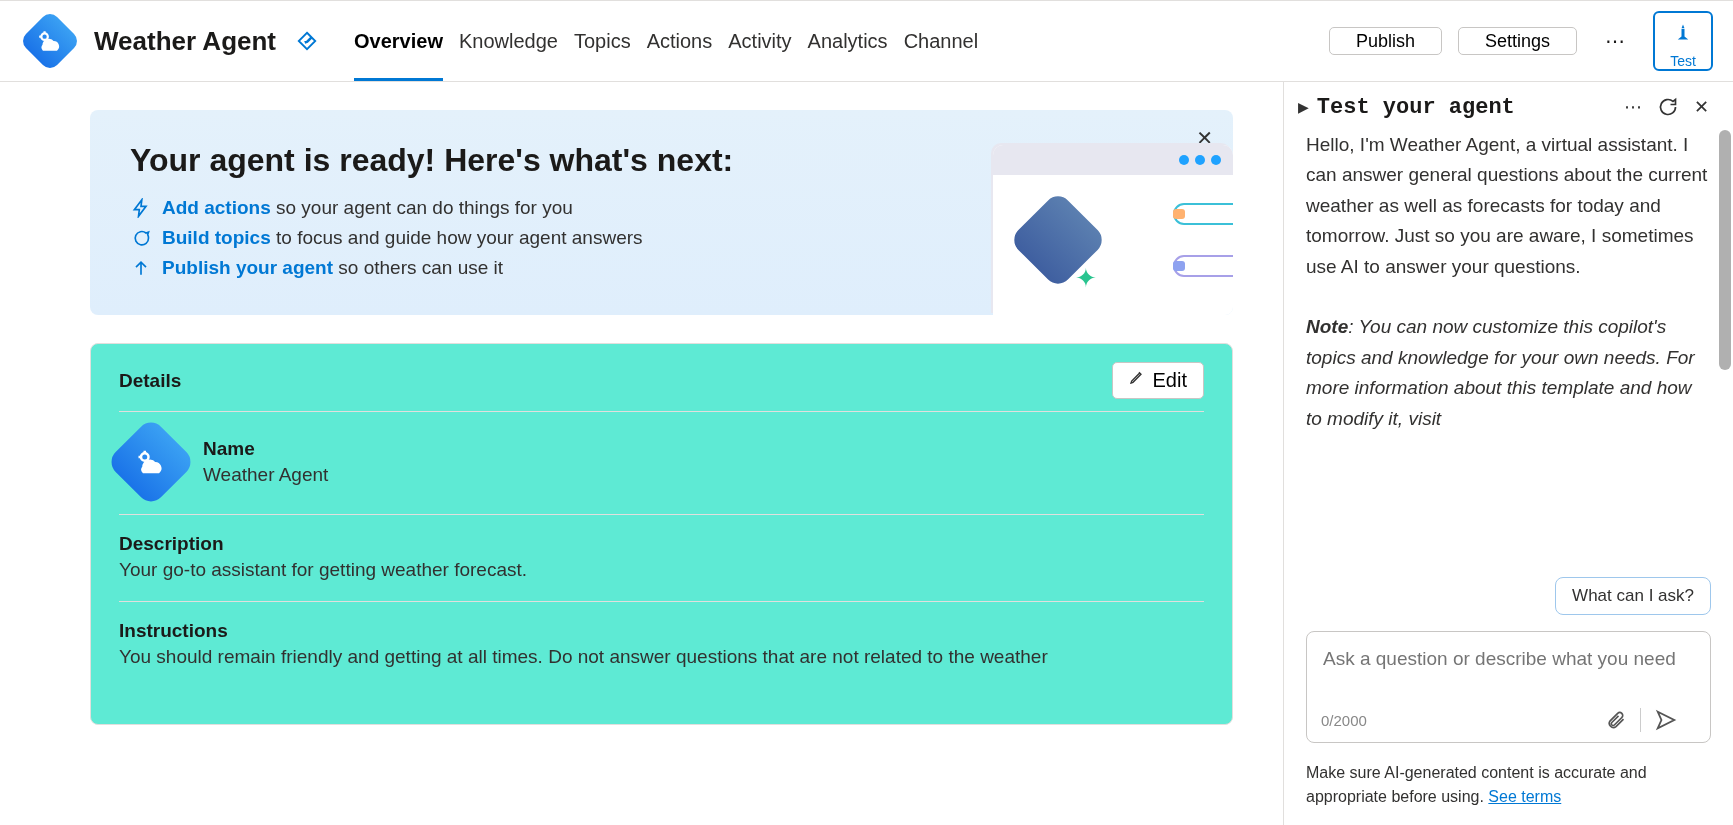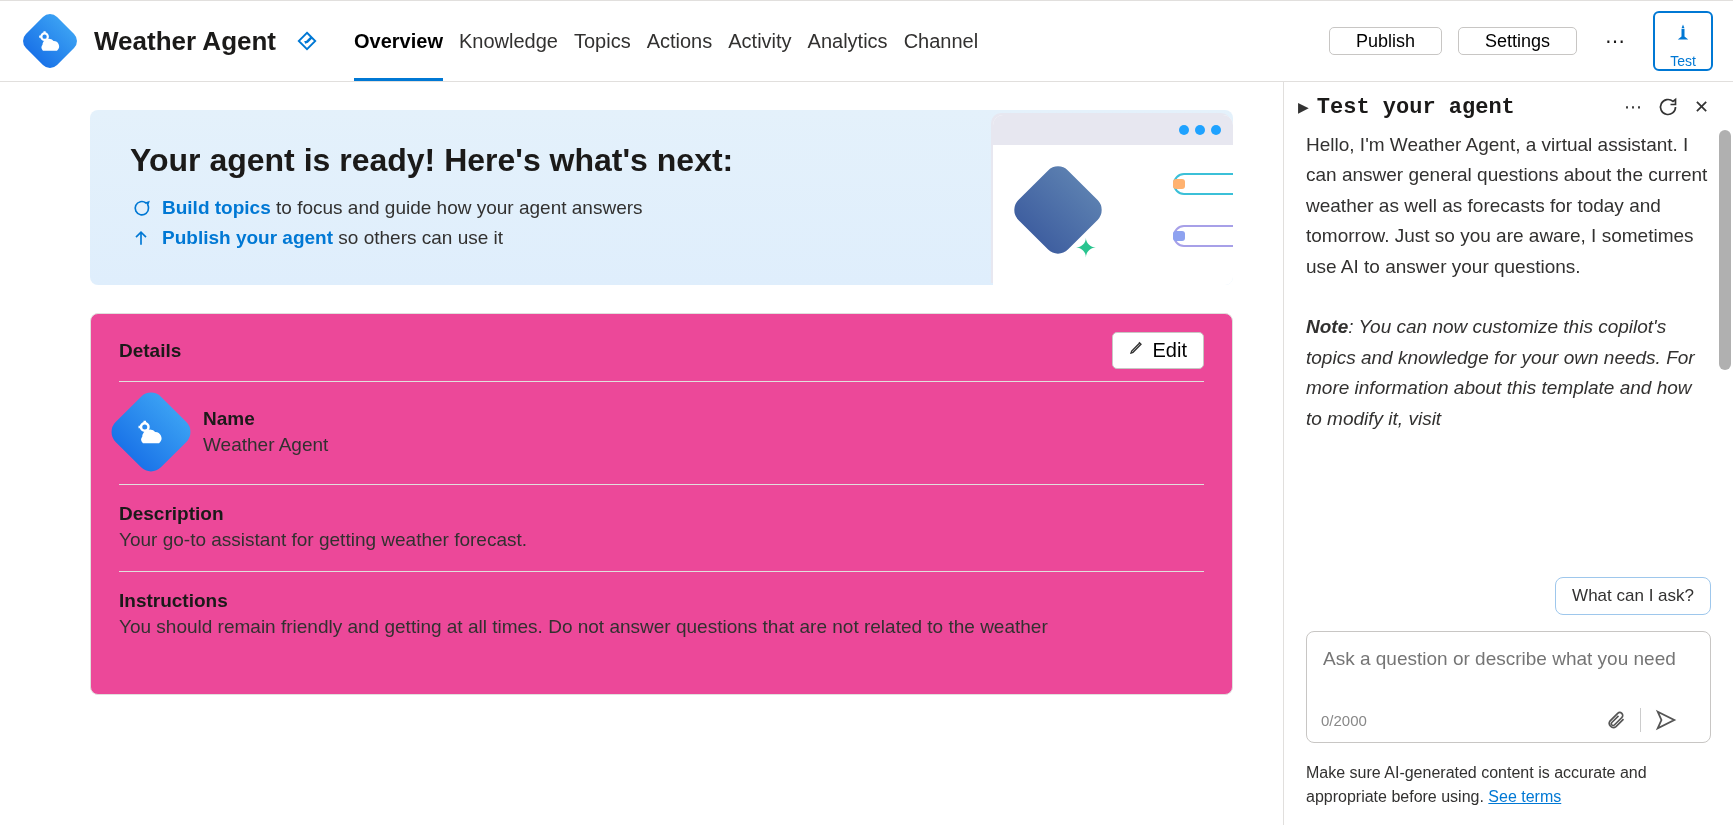--- a/index.html
+++ b/index.html
@@ -93,21 +93,21 @@
   }
   .ready-illus .star { position:absolute; left:82px; top:118px; color:#29c48f; font-size:26px;}
   .ready-illus .pill { position:absolute; right:-20px; width:80px; height:22px; background:#fff; border:2px solid #d6e4f0; border-radius:22px;}
   .ready-illus .pill.p1 { top:58px; border-color:#3bc0d8;}
   .ready-illus .pill.p2 { top:110px; border-color:#a7a0e8;}
   .ready-illus .dot { position:absolute; width:12px; height:10px; border-radius:3px; background:#ffb270;}
   .ready-illus .dot.d1 { top:64px; right:48px;}
   .ready-illus .dot.d2 { top:116px; right:48px; background:#8ea2f0;}
   
   .details-card {
-    border:1px solid var(--bdr); border-radius:8px; background:#ec4899;
+    border:1px solid var(--bdr); border-radius:8px; background:#5eead4;
     padding:18px 28px;
   }
   .details-head { display:flex; align-items:center; justify-content:space-between; }
   .details-head h3 { margin:0; font-size:19px; font-weight:600;}
   .edit-btn { border:1px solid #c8c6c4; border-radius:5px; background:#fff; padding:6px 16px; font-size:20px; display:flex; gap:8px; cursor:pointer;}
   .dhr { border:none; border-top:1px solid var(--bdr); margin:12px 0 18px 0;}
   .drow { padding:0 0 20px 0; border-bottom:1px solid var(--bdr); margin-bottom:18px;}
   .drow:last-child { border-bottom:none; }
   .drow .flex { display:flex; align-items:center; gap:20px;}
   .drow-icon {
@@ -210,20 +210,28 @@
     <span>Test</span>
   </div>
 </div>
 
 <div class="body">
 
   <div class="main">
     <div class="ready-card">
       <span class="close">✕</span>
       <div class="ready-title">Your agent is ready! Here's what's next:</div>
+      <div class="ready-row">
+        <span class="icon">
+          <svg width="20" height="20" viewBox="0 0 24 24" fill="none" stroke="#0078d4" stroke-width="2">
+              <path d="M13 2L4 14h6l-1 8 9-12h-6l1-8z"></path>
+            </svg>
+        </span>
+        <span><a href="#">Add actions</a><span> so your agent can do things for you</span></span>
+      </div>
       <div class="ready-row">
         <span class="icon">
           <svg width="20" height="20" viewBox="0 0 24 24" fill="none" stroke="#0078d4" stroke-width="2">
               <path d="M21 12a8 8 0 1 1-3-6l3-1-1 3a8 8 0 0 1 1 4z"></path>
             </svg>
         </span>
         <span><a href="#">Build topics</a><span> to focus and guide how your agent answers</span></span>
       </div>
       <div class="ready-row">
         <span class="icon">

